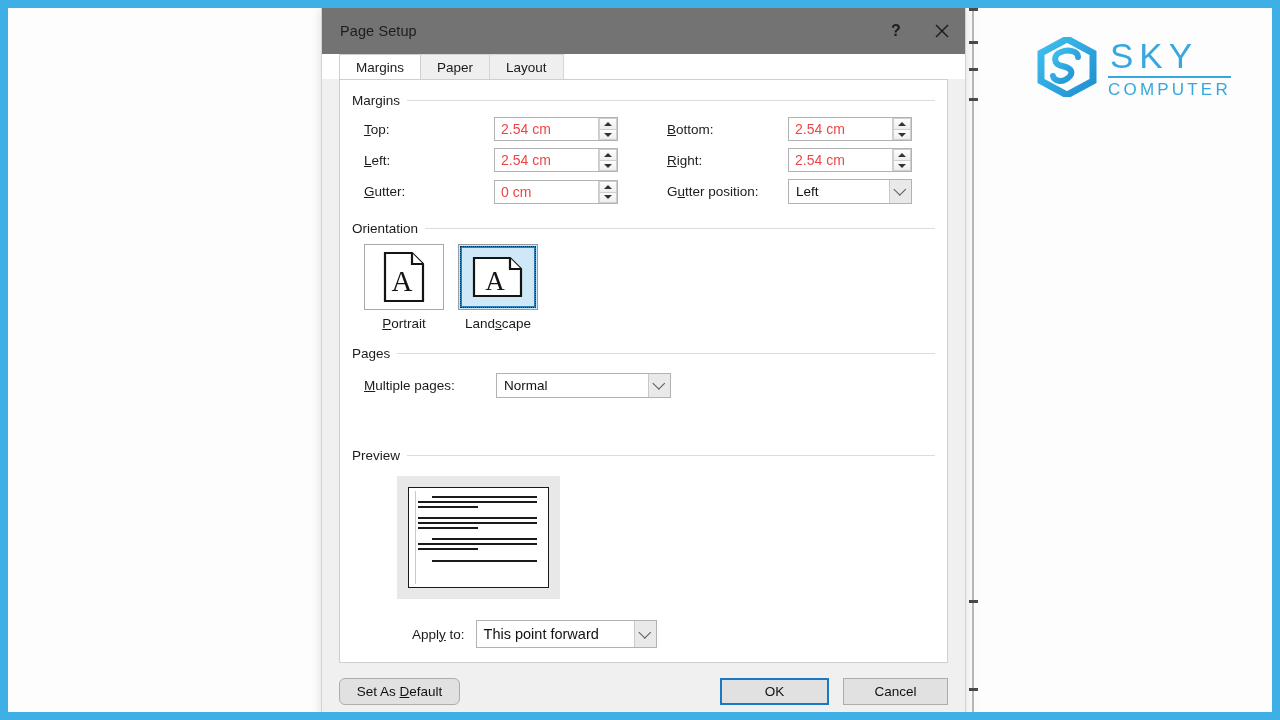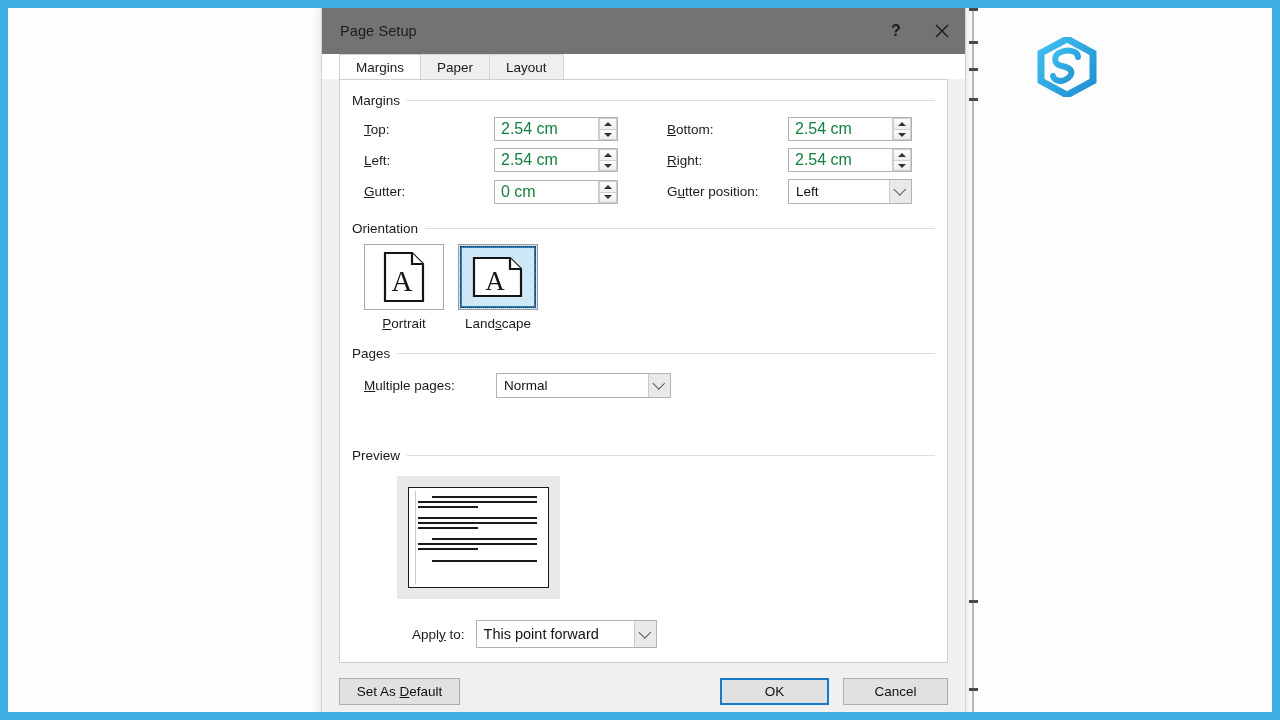--- a/index.html
+++ b/index.html
@@ -186,22 +186,22 @@
     height: 24px;
     display: flex;
     border: 1px solid #b2b2b2;
     background: #ffffff;
   }
   .spin input {
     flex: 1 1 auto;
     border: none;
     outline: none;
     font-family: "Liberation Sans", sans-serif;
-    font-size: 16px;
-    color: #15803d;
+    font-size: 14px;
+    color: #ef4444;
     padding-left: 6px;
     background: transparent;
     min-width: 0;
   }
   .spin .arrows {
     flex: 0 0 19px;
     width: 19px;
     display: flex;
     flex-direction: column;
     border-left: 1px solid #cdcdcd;
@@ -344,20 +344,25 @@
         <defs>
           <linearGradient id="lg" x1="0" y1="0" x2="1" y2="1">
             <stop offset="0%" stop-color="#3fc0ef"></stop>
             <stop offset="100%" stop-color="#1f8fd0"></stop>
           </linearGradient>
         </defs>
         <path d="M31 2 L57 16 L57 44 L31 58 L5 44 L5 16 Z" fill="none" stroke="url(#lg)" stroke-width="7"></path>
         <path d="M42 20 C42 14, 32 12, 25 15 C17 18, 17 27, 26 29
                  C36 31, 38 36, 32 41 C26 46, 18 44, 17 39" fill="none" stroke="url(#lg)" stroke-width="6" stroke-linecap="round"></path>
       </svg>
+    </span>
+    <span class="wordmark">
+      <span class="sky">SKY</span>
+      <span class="rule"></span>
+      <span class="computer">COMPUTER</span>
     </span>
   </div>
 
   <div id="dialog">
 
     <div class="titlebar">
       <span class="title">Page Setup</span>
       <span class="btns">
         <span class="tbtn">
           <span class="help-glyph">?</span>
@@ -541,21 +546,21 @@
           <span class="val" style="font-size:14.5px;">This point forward</span>
           <span class="arrow">
               <i class="chev"></i>
             </span>
         </span>
       </div>
 
     </div>
 
     <div class="footer">
-      <div class="btn" style="width:121px;">
+      <div class="btn" style="width:121px;border-radius:6px;">
         <span>Set As <span class="u">D</span>efault</span>
       </div>
       <div style="flex:1 1 auto"></div>
       <div class="btn focus" style="width:109px; margin-right:14px;">
         <span>OK</span>
       </div>
       <div class="btn" style="width:105px;">
         <span>Cancel</span>
       </div>
     </div>

